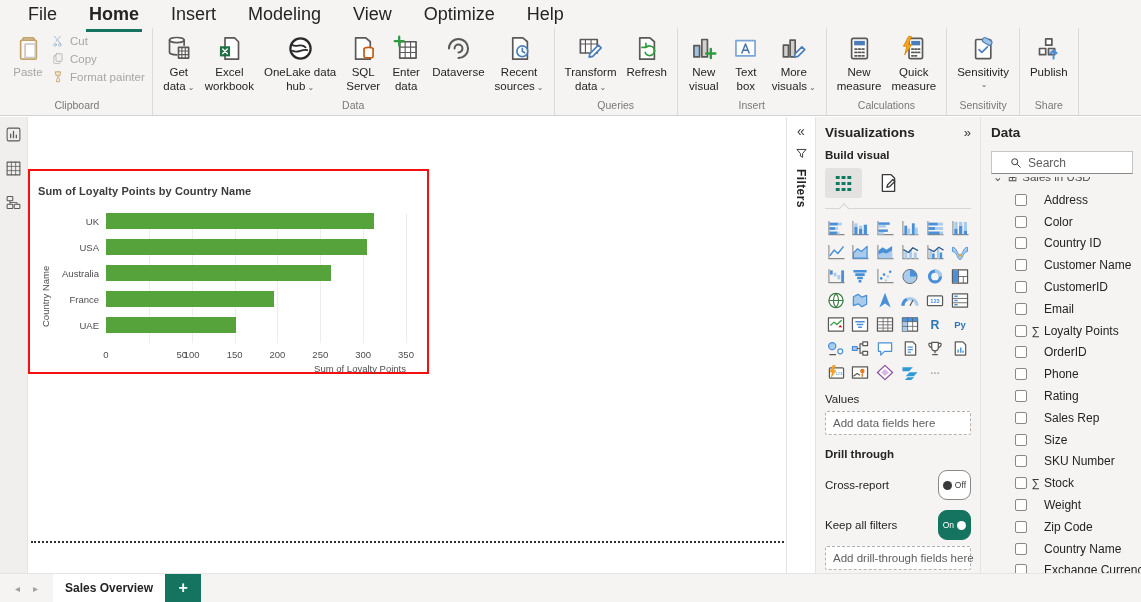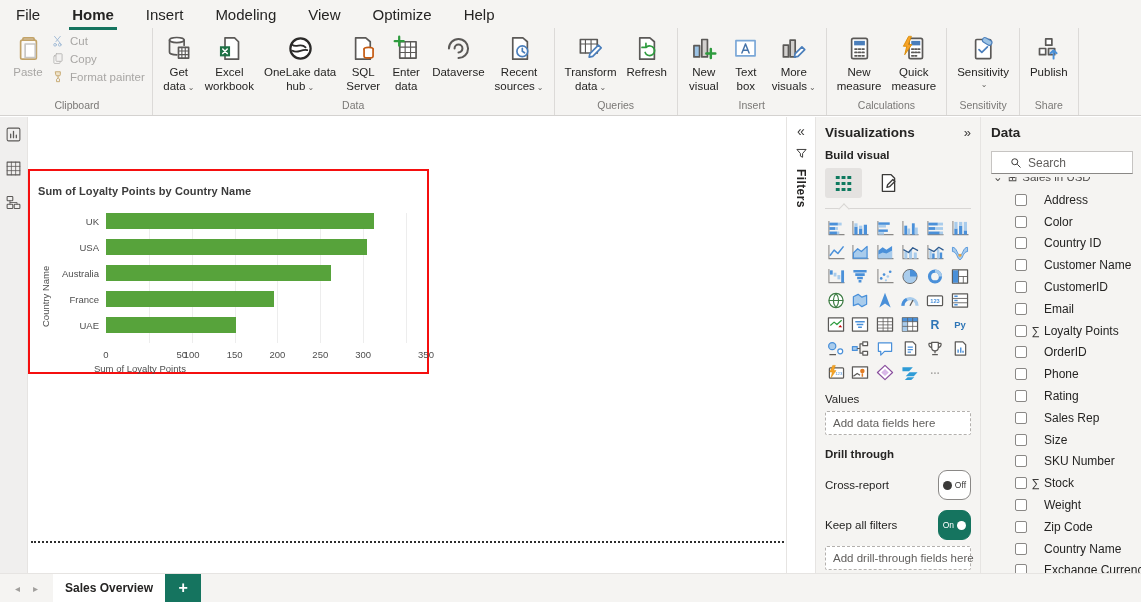--- a/index.html
+++ b/index.html
@@ -1,21 +1,21 @@
 <!DOCTYPE html>
 <html><head>
 <meta charset="utf-8">
 <style>
   :root{--accent:#15745F;--bar:#57A33B;--txt:#252423;--sub:#605E5C;--dis:#A8A6A4;--pane:#F5F4F2;--bd:#DCDAD8;}
   *{box-sizing:border-box;margin:0;padding:0;}
   html,body{width:1141px;height:602px;overflow:hidden;}
   body{font-family:"Liberation Sans",sans-serif;background:#fff;position:relative;color:var(--txt);}
   svg{display:block;}
   
-  .menubar{height:28px;display:flex;align-items:center;gap:32px;padding:0 16px;background:var(--pane);font-size:15px;}
+  .menubar{height:28px;display:flex;align-items:center;gap:32px;padding:0 28px;background:var(--pane);font-size:18px;}
   .mitem{position:relative;cursor:default;white-space:nowrap;}
   .mitem.active{font-weight:700;}
   .mitem.active::after{content:"";position:absolute;left:-3px;right:-3px;bottom:-7px;height:3px;background:var(--accent);}
   
   .ribbon{height:88px;background:var(--pane);border-bottom:1px solid #D4D2D0;display:flex;align-items:stretch;padding:0 2px;}
   .rgroup{display:flex;flex-direction:column;border-right:1px solid var(--bd);padding:0 5px;}
   .rrow{flex:1;display:flex;align-items:flex-start;}
   .rbtn{display:flex;flex-direction:column;align-items:center;padding:5px 5px 0;border-radius:2px;font-size:11.5px;text-align:center;line-height:1.2;min-width:42px;cursor:default;}
   .ricon{height:30px;display:flex;align-items:center;justify-content:center;margin-bottom:3px;}
   .ricon svg{width:27px;height:27px;}
@@ -34,21 +34,21 @@
   
   .visual{position:absolute;left:0;top:52px;width:401px;height:205px;border:2px solid #F50F0F;background:#fff;padding:14px 10px 0 8px;}
   .vtitle{font-size:11px;font-weight:600;color:#3B3B3B;letter-spacing:.1px;}
   .chartarea{position:relative;margin-top:16px;height:160px;}
   .ylab{position:absolute;left:2px;top:18px;writing-mode:vertical-rl;transform:rotate(180deg);font-size:9.5px;color:#4E4E4E;height:130px;text-align:center;}
   .plot{position:absolute;left:68px;top:0;width:300px;height:130px;}
   .gline{position:absolute;top:0;height:130px;width:1px;background:#EDEDED;}
   .cbar{position:absolute;left:0;height:16px;background:var(--bar);}
   .clab{position:absolute;left:-64px;width:57px;text-align:right;font-size:9.5px;color:#4E4E4E;}
   .tick{position:absolute;top:136px;transform:translateX(-50%);font-size:9.5px;color:#4E4E4E;}
-  .xlab{position:absolute;left:56px;width:300px;top:150px;text-align:left;font-size:9.5px;color:#4E4E4E;}
+  .xlab{position:absolute;left:68px;width:300px;top:150px;text-align:right;font-size:9.5px;color:#4E4E4E;}
   
   .fstrip{width:30px;background:#fff;border-left:1px solid #E6E4E2;border-right:1px solid #E6E4E2;display:flex;flex-direction:column;align-items:center;padding-top:7px;gap:9px;}
   .fcollapse{font-size:14px;color:#3B3A39;line-height:1;}
   .ffunnel svg{width:13px;height:13px;}
   .fvlabel{writing-mode:vertical-rl;font-size:12px;font-weight:700;letter-spacing:.4px;}
   
   .vizpane{width:164px;background:var(--pane);padding:8px 9px 0;overflow:hidden;}
   .vheader{display:flex;justify-content:space-between;align-items:center;font-size:13.5px;font-weight:700;}
   .chev{font-weight:400;font-size:13px;color:#3B3A39;}
   .buildlbl{font-size:11.5px;font-weight:700;margin-top:9px;}
@@ -379,21 +379,21 @@
             <span class="tick" style="left: 85.7143px;">100</span>
             <div class="gline" style="left: 128.571px;"></div>
             <span class="tick" style="left: 128.571px;">150</span>
             <div class="gline" style="left: 171.429px;"></div>
             <span class="tick" style="left: 171.429px;">200</span>
             <div class="gline" style="left: 214.286px;"></div>
             <span class="tick" style="left: 214.286px;">250</span>
             <div class="gline" style="left: 257.143px;"></div>
             <span class="tick" style="left: 257.143px;">300</span>
             <div class="gline" style="left: 300px;"></div>
-            <span class="tick" style="left: 300px; margin-left: 20px;">350</span>
+            <span class="tick" style="left: 300px;">350</span>
             <div class="cbar" style="top: 0px; width: 268.286px; background: rgb(87, 163, 59);"></div>
             <span class="clab" style="top: 3px;">UK</span>
             <div class="cbar" style="top: 26px; width: 260.571px; background: rgb(87, 163, 59);"></div>
             <span class="clab" style="top: 29px;">USA</span>
             <div class="cbar" style="top: 52px; width: 224.571px; background: rgb(87, 163, 59);"></div>
             <span class="clab" style="top: 55px;">Australia</span>
             <div class="cbar" style="top: 78px; width: 168px; background: rgb(87, 163, 59);"></div>
             <span class="clab" style="top: 81px;">France</span>
             <div class="cbar" style="top: 104px; width: 130.286px; background: rgb(87, 163, 59);"></div>
             <span class="clab" style="top: 107px;">UAE</span>

